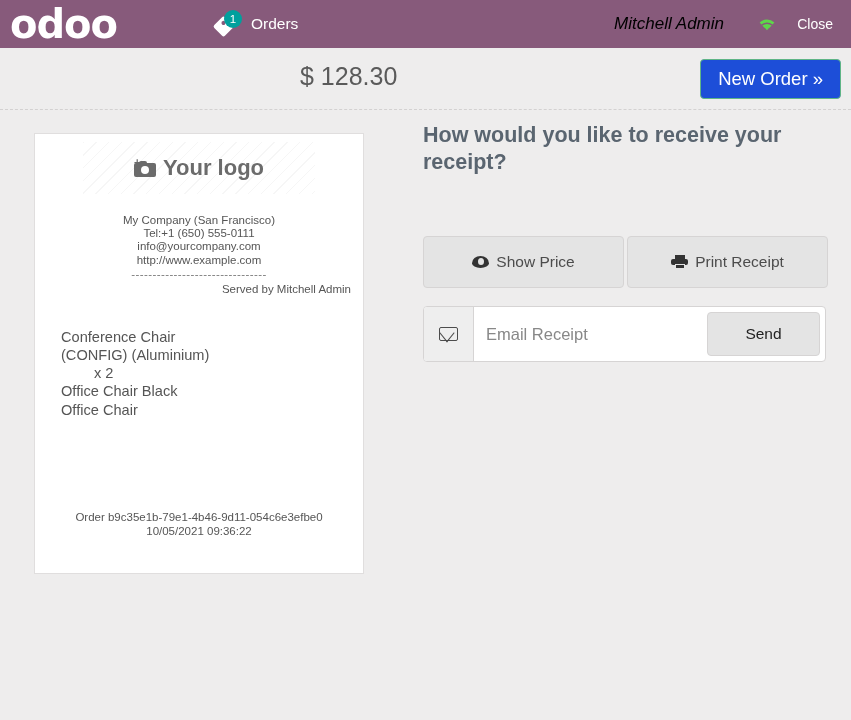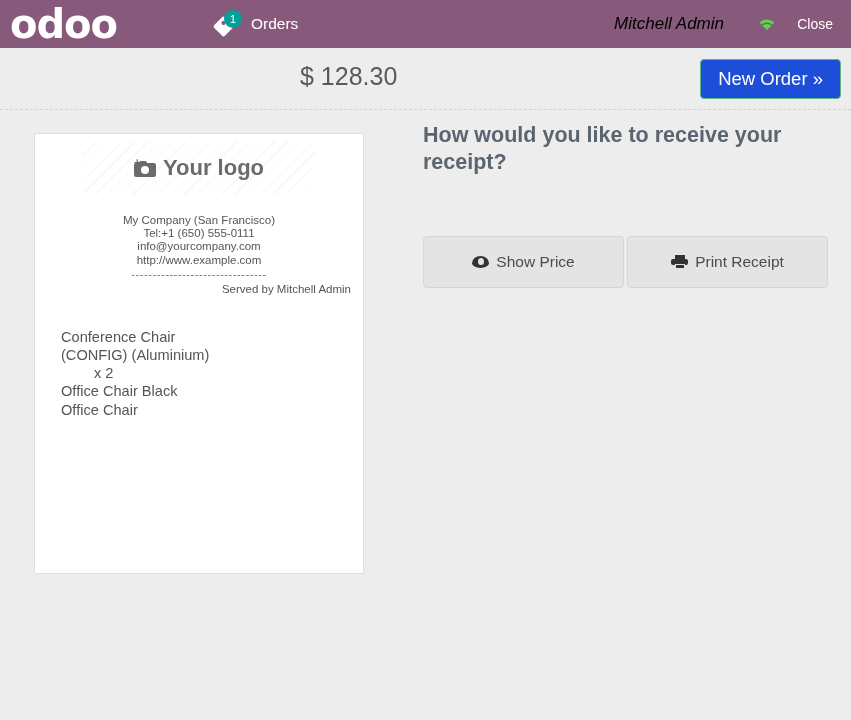--- a/index.html
+++ b/index.html
@@ -499,20 +499,24 @@
     <div class="served-by">Served by Mitchell Admin</div>
 
     <div class="order-lines">
       <div>Conference Chair</div>
       <div>(CONFIG) (Aluminium)</div>
       <div class="qty">x 2</div>
       <div>Office Chair Black</div>
       <div>Office Chair</div>
     </div>
 
+    <div class="receipt-footer">
+      <div>Order b9c35e1b-79e1-4b46-9d11-054c6e3efbe0</div>
+      <div>10/05/2021 09:36:22</div>
+    </div>
   </div>
 
   <div class="right-panel">
 
     <div class="panel-title">How would you like to receive your receipt?</div>
 
     <div class="button-row">
       <button class="action-btn">
         <span class="eye-icon">
           <span class="eye-outer"></span>
@@ -523,14 +527,21 @@
       <button class="action-btn">
         <span class="printer-icon">
           <span class="printer-top"></span>
             <span class="printer-body"></span>
             <span class="printer-tray"></span>
         </span>
         <span>Print Receipt</span>
       </button>
     </div>
 
+    <div class="email-group">
+      <div class="email-addon">
+        <span class="envelope-icon"></span>
+      </div>
+      <input class="email-input" type="text" placeholder="Email Receipt" style="">
+      <button class="send-btn">Send</button>
+    </div>
   </div>
 </div>
 
 </body></html>

